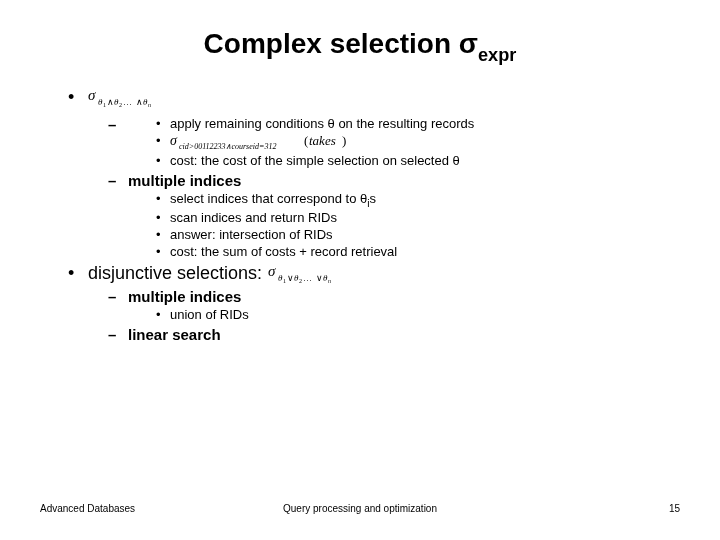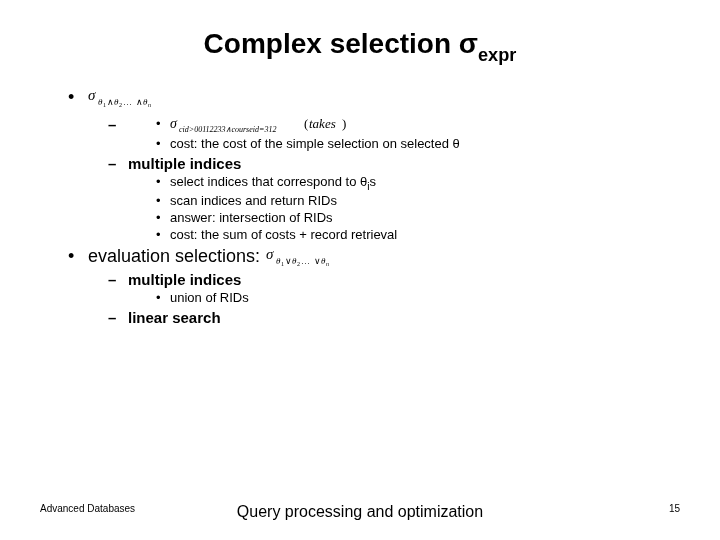--- a/index.html
+++ b/index.html
@@ -14,21 +14,21 @@
   .b2 { font-size: 15px; font-weight: bold; padding-left: 20px; margin-top: 4px; }
   .b2 > li { position: relative; padding-left: 20px; margin-bottom: 4px; }
   .b2 > li::before { content: "–"; position: absolute; left: 0; top: 0; }
   .b3 { font-size: 13px; font-weight: normal; padding-left: 28px; margin-top: 2px; }
   .b3 > li { position: relative; padding-left: 14px; margin-bottom: 2px; }
   .b3 > li::before { content: "•"; position: absolute; left: 0; top: 0; }
   .mrow { display: inline-flex; align-items: flex-start; gap: 6px; }
   .formula-img { display: inline-block; vertical-align: middle; }
   .formula-img svg { display: block; }
   .footer { position: absolute; left: 0; right: 0; bottom: 26px; padding: 0 40px; display: flex; justify-content: space-between; align-items: baseline; font-size: 10px; }
-  .footer .center { position: absolute; left: 0; right: 0; text-align: center; font-size: 16px; }
+  .footer .center { position: absolute; left: 0; right: 0; text-align: center; font-size: 10px; }
   .footer .left, .footer .right { position: relative; z-index: 1; }
 </style>
 </head>
 <body>
 
 <div class="slide">
   <h1 class="title">
     <span>Complex selection σ</span><sub>expr</sub>
   </h1>
 
@@ -43,38 +43,39 @@
       <text x="26" y="18" font-family="Times New Roman,serif" font-size="9" font-style="italic">θ</text>
       <text x="31" y="20" font-family="Times New Roman,serif" font-size="6">2</text>
       <text x="35" y="18" font-family="Times New Roman,serif" font-size="9">…</text>
       <text x="48" y="18" font-family="Times New Roman,serif" font-size="9">∧</text>
       <text x="55" y="18" font-family="Times New Roman,serif" font-size="9" font-style="italic">θ</text>
       <text x="60" y="20" font-family="Times New Roman,serif" font-size="6" font-style="italic">n</text>
     </svg>
           </span>
         </span><ul class="b2">
           <li><ul class="b3">
+              <li>apply remaining conditions θ on the resulting records</li>
               <li><span class="formula-img"><svg xmlns="http://www.w3.org/2000/svg" width="190" height="18" viewBox="0 0 190 18">
       <text x="0" y="12" font-family="Times New Roman,serif" font-size="14" font-style="italic">σ</text>
       <text x="9" y="16" font-family="Times New Roman,serif" font-size="8" font-style="italic">cid&gt;00112233∧courseid=312</text>
       <text x="134" y="12" font-family="Times New Roman,serif" font-size="13">(</text>
       <text x="139" y="12" font-family="Times New Roman,serif" font-size="13" font-style="italic">takes</text>
       <text x="172" y="12" font-family="Times New Roman,serif" font-size="13">)</text>
     </svg></span></li>
               <li>cost: the cost of the simple selection on selected θ</li>
             </ul></li>
           <li><span>multiple indices</span><ul class="b3">
               <li>select indices that correspond to θ<sub style="font-size: 0.8em;">i</sub>s</li>
               <li>scan indices and return RIDs</li>
               <li>answer: intersection of RIDs</li>
               <li>cost: the sum of costs + record retrieval</li>
             </ul></li>
         </ul></li>
       <li><span class="mrow">
-          <span>evaluation selections:</span>
+          <span>disjunctive selections:</span>
           <span class="formula-img">
             <svg xmlns="http://www.w3.org/2000/svg" width="86" height="20" viewBox="0 0 86 20">
       <text x="0" y="13" font-family="Times New Roman,serif" font-size="15" font-style="italic">σ</text>
       <text x="10" y="18" font-family="Times New Roman,serif" font-size="9" font-style="italic">θ</text>
       <text x="15" y="20" font-family="Times New Roman,serif" font-size="6">1</text>
       <text x="19" y="18" font-family="Times New Roman,serif" font-size="9">∨</text>
       <text x="26" y="18" font-family="Times New Roman,serif" font-size="9" font-style="italic">θ</text>
       <text x="31" y="20" font-family="Times New Roman,serif" font-size="6">2</text>
       <text x="35" y="18" font-family="Times New Roman,serif" font-size="9">…</text>
       <text x="48" y="18" font-family="Times New Roman,serif" font-size="9">∨</text>

